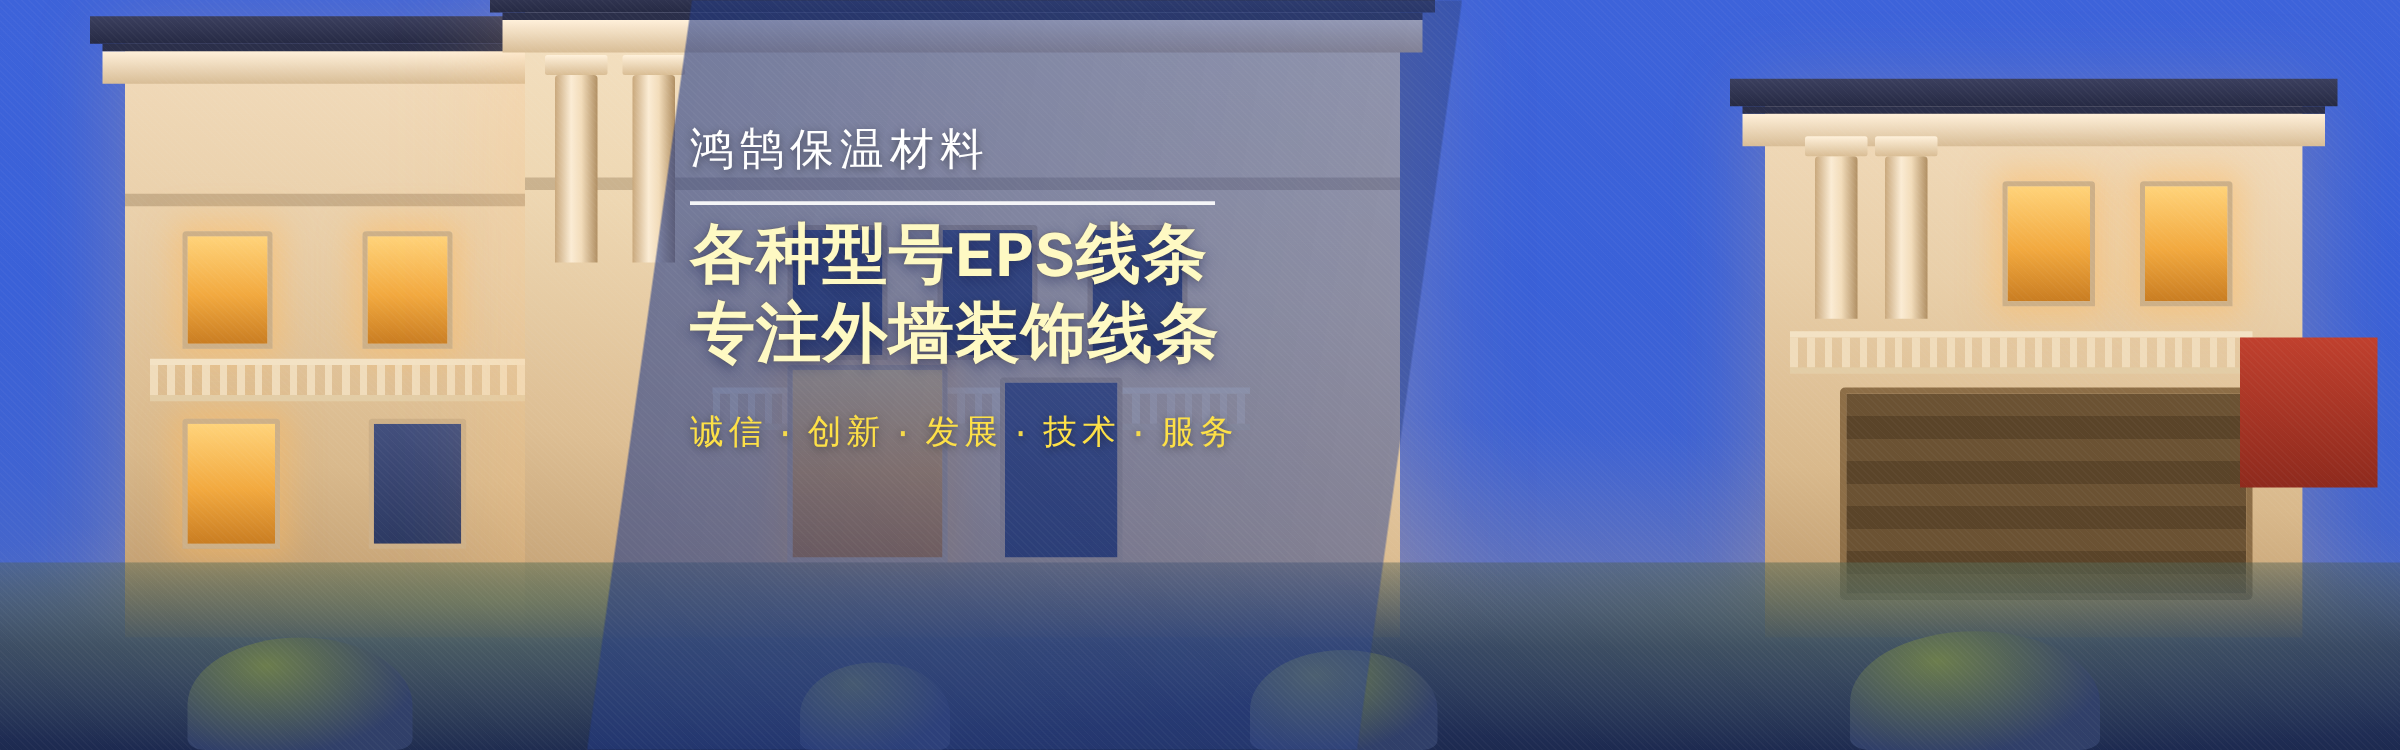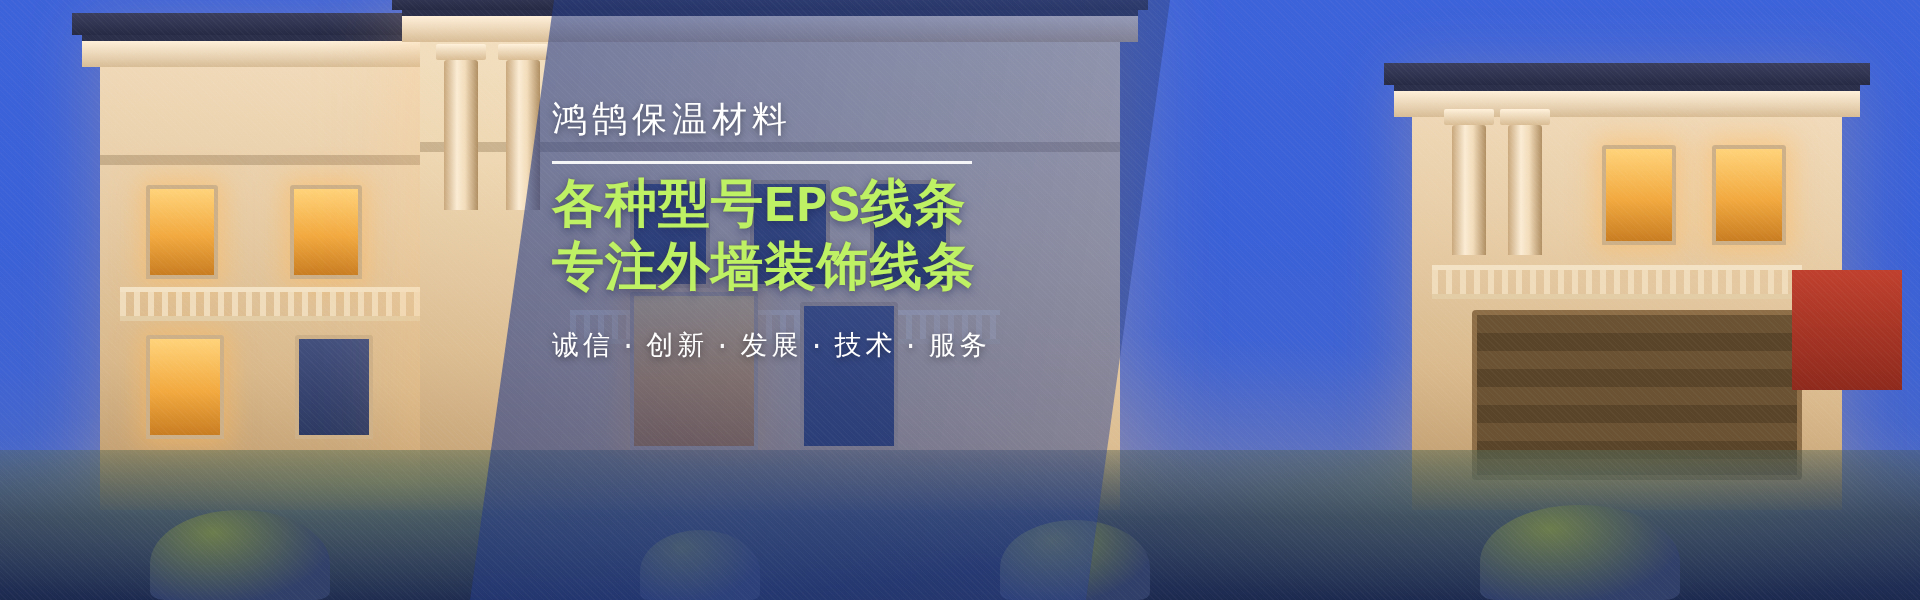--- a/index.html
+++ b/index.html
@@ -76,27 +76,27 @@
     background:repeating-linear-gradient(45deg,rgba(255,255,255,.10) 0 1px,rgba(0,0,0,0) 1px 4px);}
 
   
   .copy{position:absolute;left:552px;top:96px;width:470px;z-index:6;}
   .brand{
     color:#ffffff;font-size:35px;font-weight:400;letter-spacing:5px;
     text-shadow:0 2px 7px rgba(0,0,0,.45);white-space:nowrap;margin-bottom:18px;
   }
   .rule{height:3px;background:#ffffff;opacity:.92;margin:0 0 16px 0;width:420px;}
   .headline{
-    color:#bef264;font-weight:700;font-size:52px;line-height:1.08;
+    color:#fef9c3;font-weight:700;font-size:52px;line-height:1.08;
     letter-spacing:1px;white-space:nowrap;
     text-shadow:0 3px 10px rgba(20,30,80,.55),0 0 2px rgba(120,90,0,.35);
   }
   .headline .l2{display:block;margin-top:7px;}
   .tagline{
-    margin-top:28px;color:#ffffff;font-size:27px;letter-spacing:4px;
+    margin-top:28px;color:#fde047;font-size:27px;letter-spacing:4px;
     white-space:nowrap;text-shadow:0 2px 7px rgba(0,0,0,.45);
   }
   .tagline .sep{padding:0 6px;opacity:.95;}
 </style>
 </head>
 <body>
 
 <div class="banner">
 
   <div class="sky"></div>

